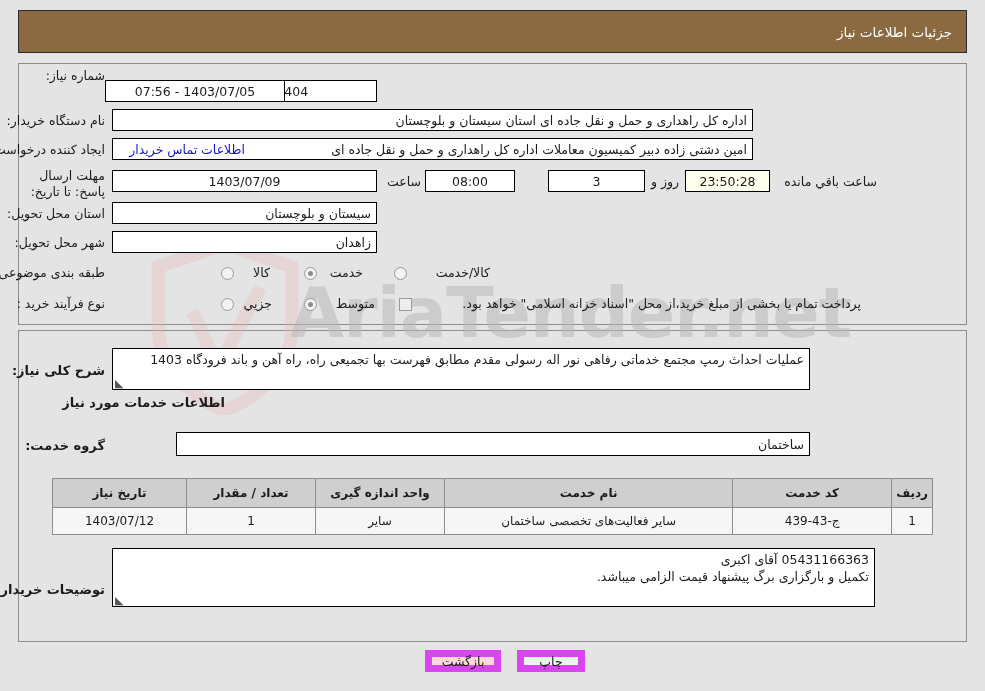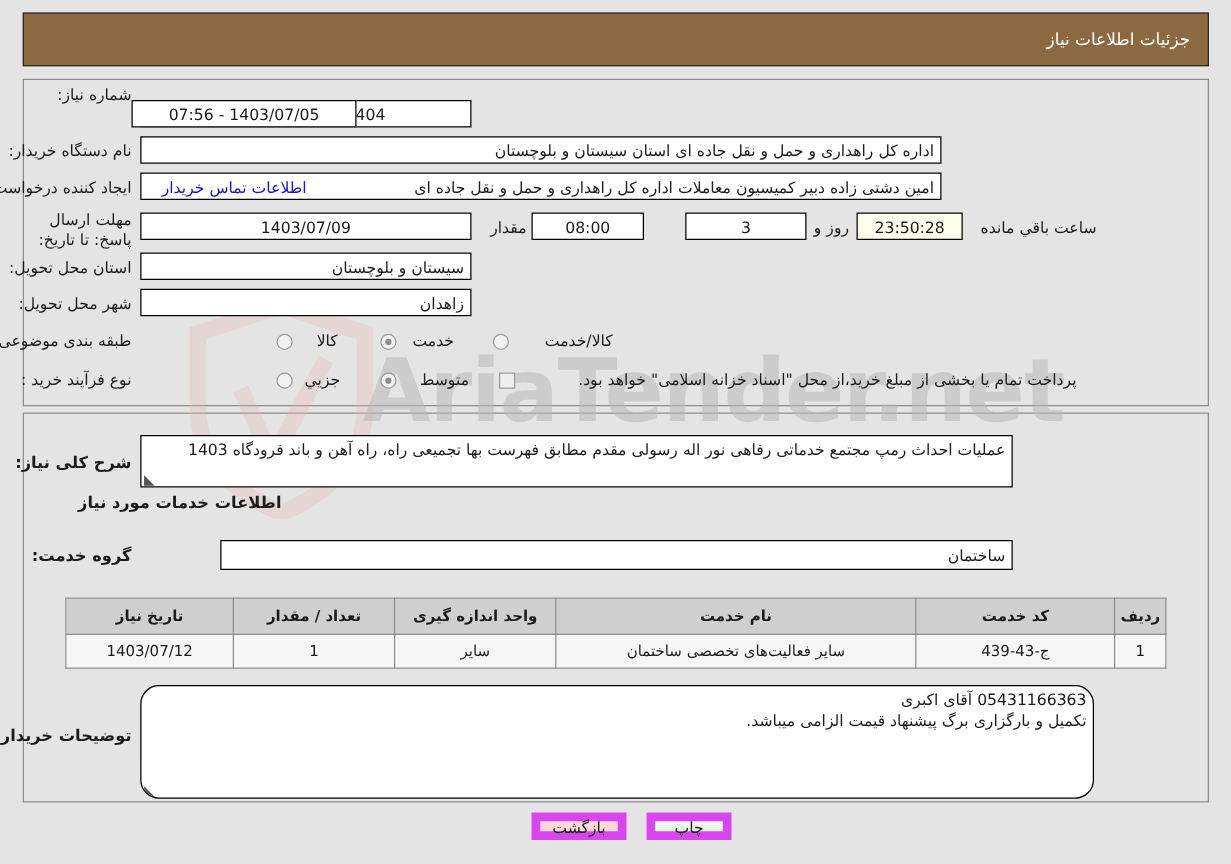--- a/index.html
+++ b/index.html
@@ -269,21 +269,21 @@
 
   <div class="lbl" style="right:880px; top:113px; width:100px;">نام دستگاه خریدار:</div>
   <div class="inp rtlstart" style="right:232px; top:109px; width:641px; height:22px;">اداره کل راهداری و حمل و نقل جاده ای استان سیستان و بلوچستان</div>
 
   <div class="lbl" style="right:880px; top:142px; width:110px;">ایجاد کننده درخواست:</div>
   <div class="inp rtlstart" style="right:232px; top:138px; width:641px; height:22px;padding-left:37px;">امین دشتی زاده دبیر کمیسیون معاملات اداره کل راهداری و حمل و نقل جاده ای</div>
   <div class="link" style="right:740px; top:142px;">اطلاعات تماس خریدار</div>
 
   <div class="lbl wrap" style="right:880px; top:168px; width:90px; line-height:16px;">مهلت ارسال پاسخ: تا تاریخ:</div>
   <div class="inp center" style="right:608px; top:170px; width:265px; height:22px;">1403/07/09</div>
-  <div class="plain" style="right:564px; top:174px;">مقدار</div>
+  <div class="plain" style="right:564px; top:174px;">ساعت</div>
   <div class="inp center" style="right:470px; top:170px; width:90px; height:22px;">08:00</div>
   <div class="inp center" style="right:340px; top:170px; width:97px; height:22px;">3</div>
   <div class="plain" style="right:306px; top:174px;">روز و</div>
   <div class="inp center timer" style="right:215px; top:170px; width:85px; height:22px;">23:50:28</div>
   <div class="plain" style="right:108px; top:174px;">ساعت باقي مانده</div>
 
   <div class="lbl" style="right:880px; top:206px; width:100px;">استان محل تحویل:</div>
   <div class="inp rtlstart" style="right:608px; top:202px; width:265px; height:22px;">سیستان و بلوچستان</div>
 
   <div class="lbl" style="right:880px; top:235px; width:95px;">شهر محل تحویل:</div>
@@ -341,21 +341,21 @@
         <td>ج-43-439</td>
         <td>سایر فعالیت‌های تخصصی ساختمان</td>
         <td>سایر</td>
         <td>1</td>
         <td>1403/07/12</td>
       </tr>
     </tbody>
   </table>
 
   <div class="lbl bold" style="right:880px; top:582px; width:100px; font-size:13px;">توضیحات خریدار:</div>
-  <div class="ta" style="right:110px; top:548px; width:763px; height:91px;border-radius:15px;">
+  <div class="ta" style="right:110px; top:548px; width:763px; height:59px;">
     <div>05431166363 آقای اکبری</div>
     <div>تکمیل و بارگزاری برگ پیشنهاد قیمت الزامی میباشد.</div>
     <span class="grip">◣</span>
   </div>
 
   <div class="btn" id="btn-print">چاپ</div>
   <div class="btn" id="btn-back">بازگشت</div>
 
 </div>
 

